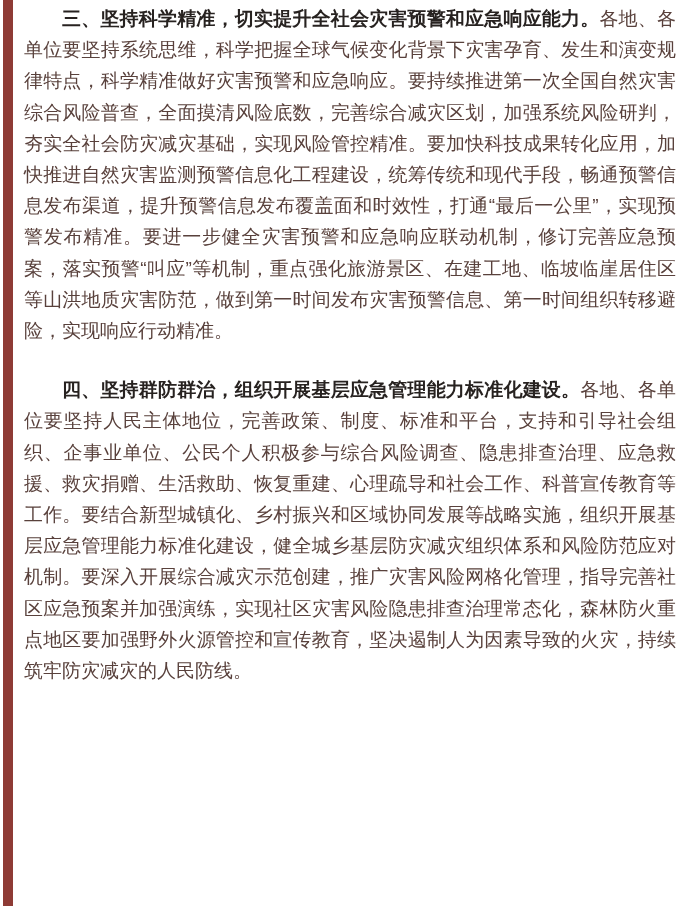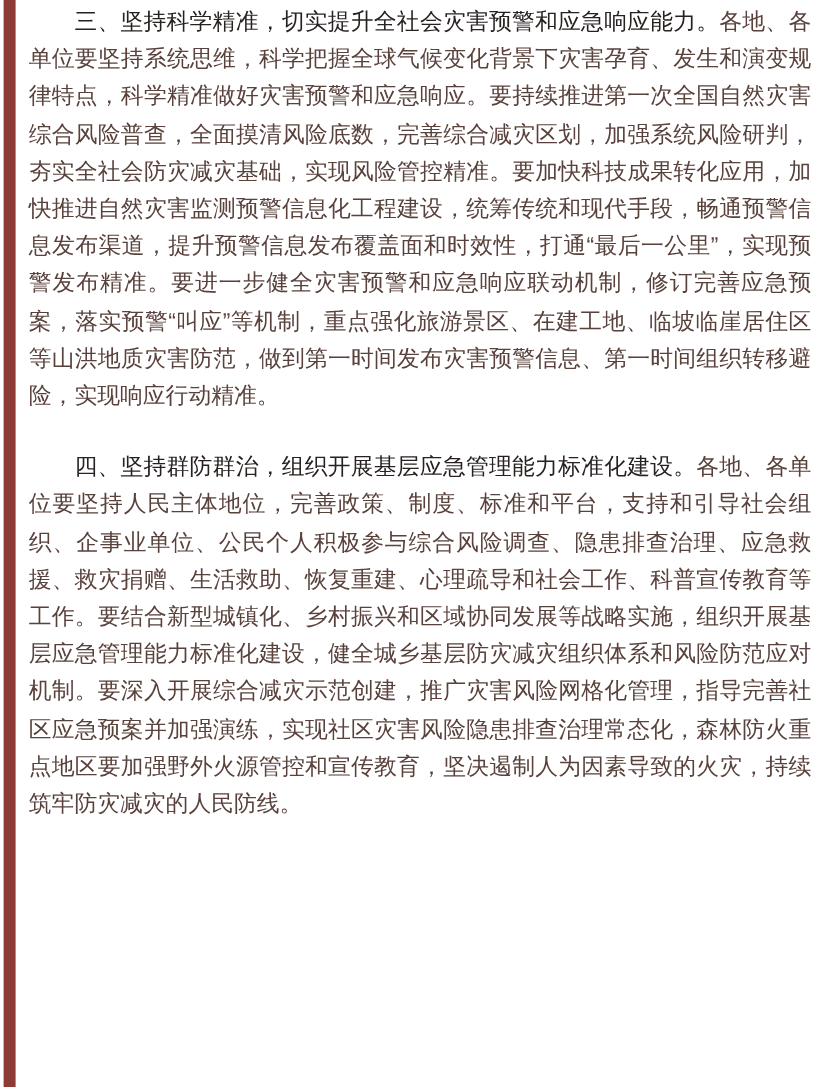--- a/index.html
+++ b/index.html
@@ -30,21 +30,21 @@
     margin: 0;
     font-size: 19px;
     line-height: 31.2px;
     text-align: justify;
     color: #59413c;
     word-break: break-all;
   }
   .content p + p { margin-top: 28px; }
   .content p.indent { text-indent: 2em; }
   .lead {
-    font-weight: normal;
+    font-weight: bold;
     color: #272220;
   }
 </style>
 </head>
 <body>
 
 <div class="page">
   <div class="accent-bar"></div>
   <div class="content">
 

